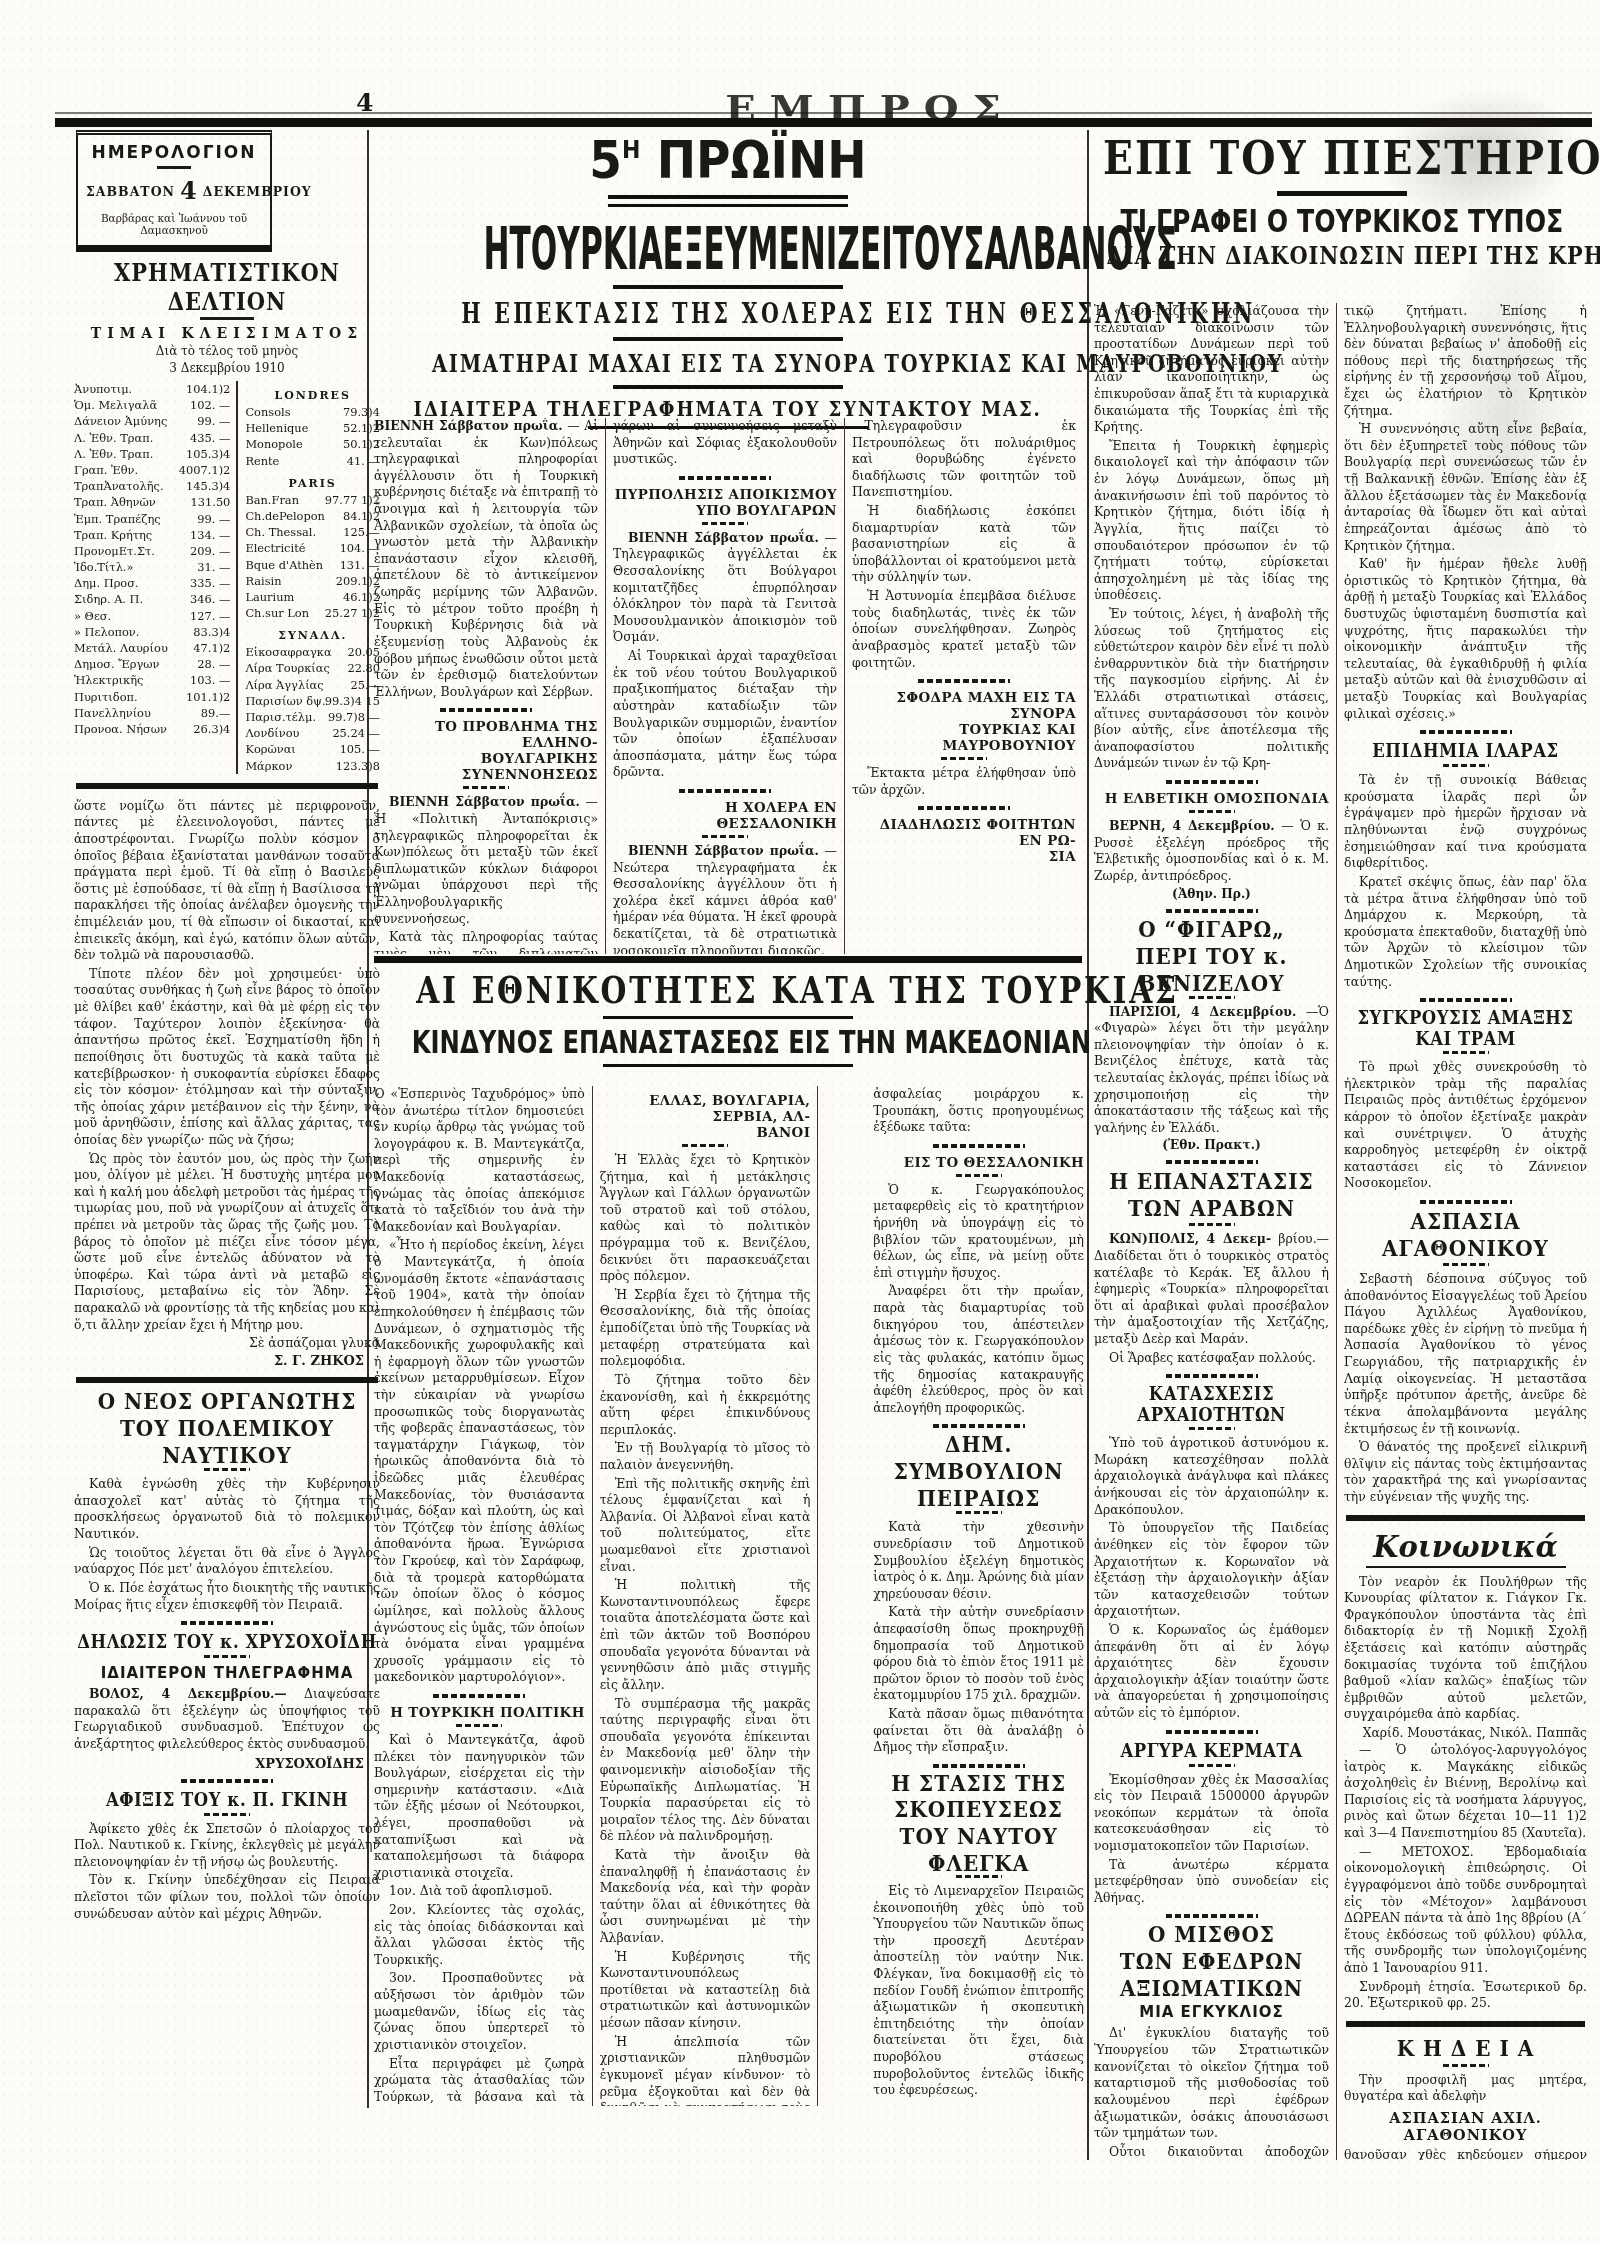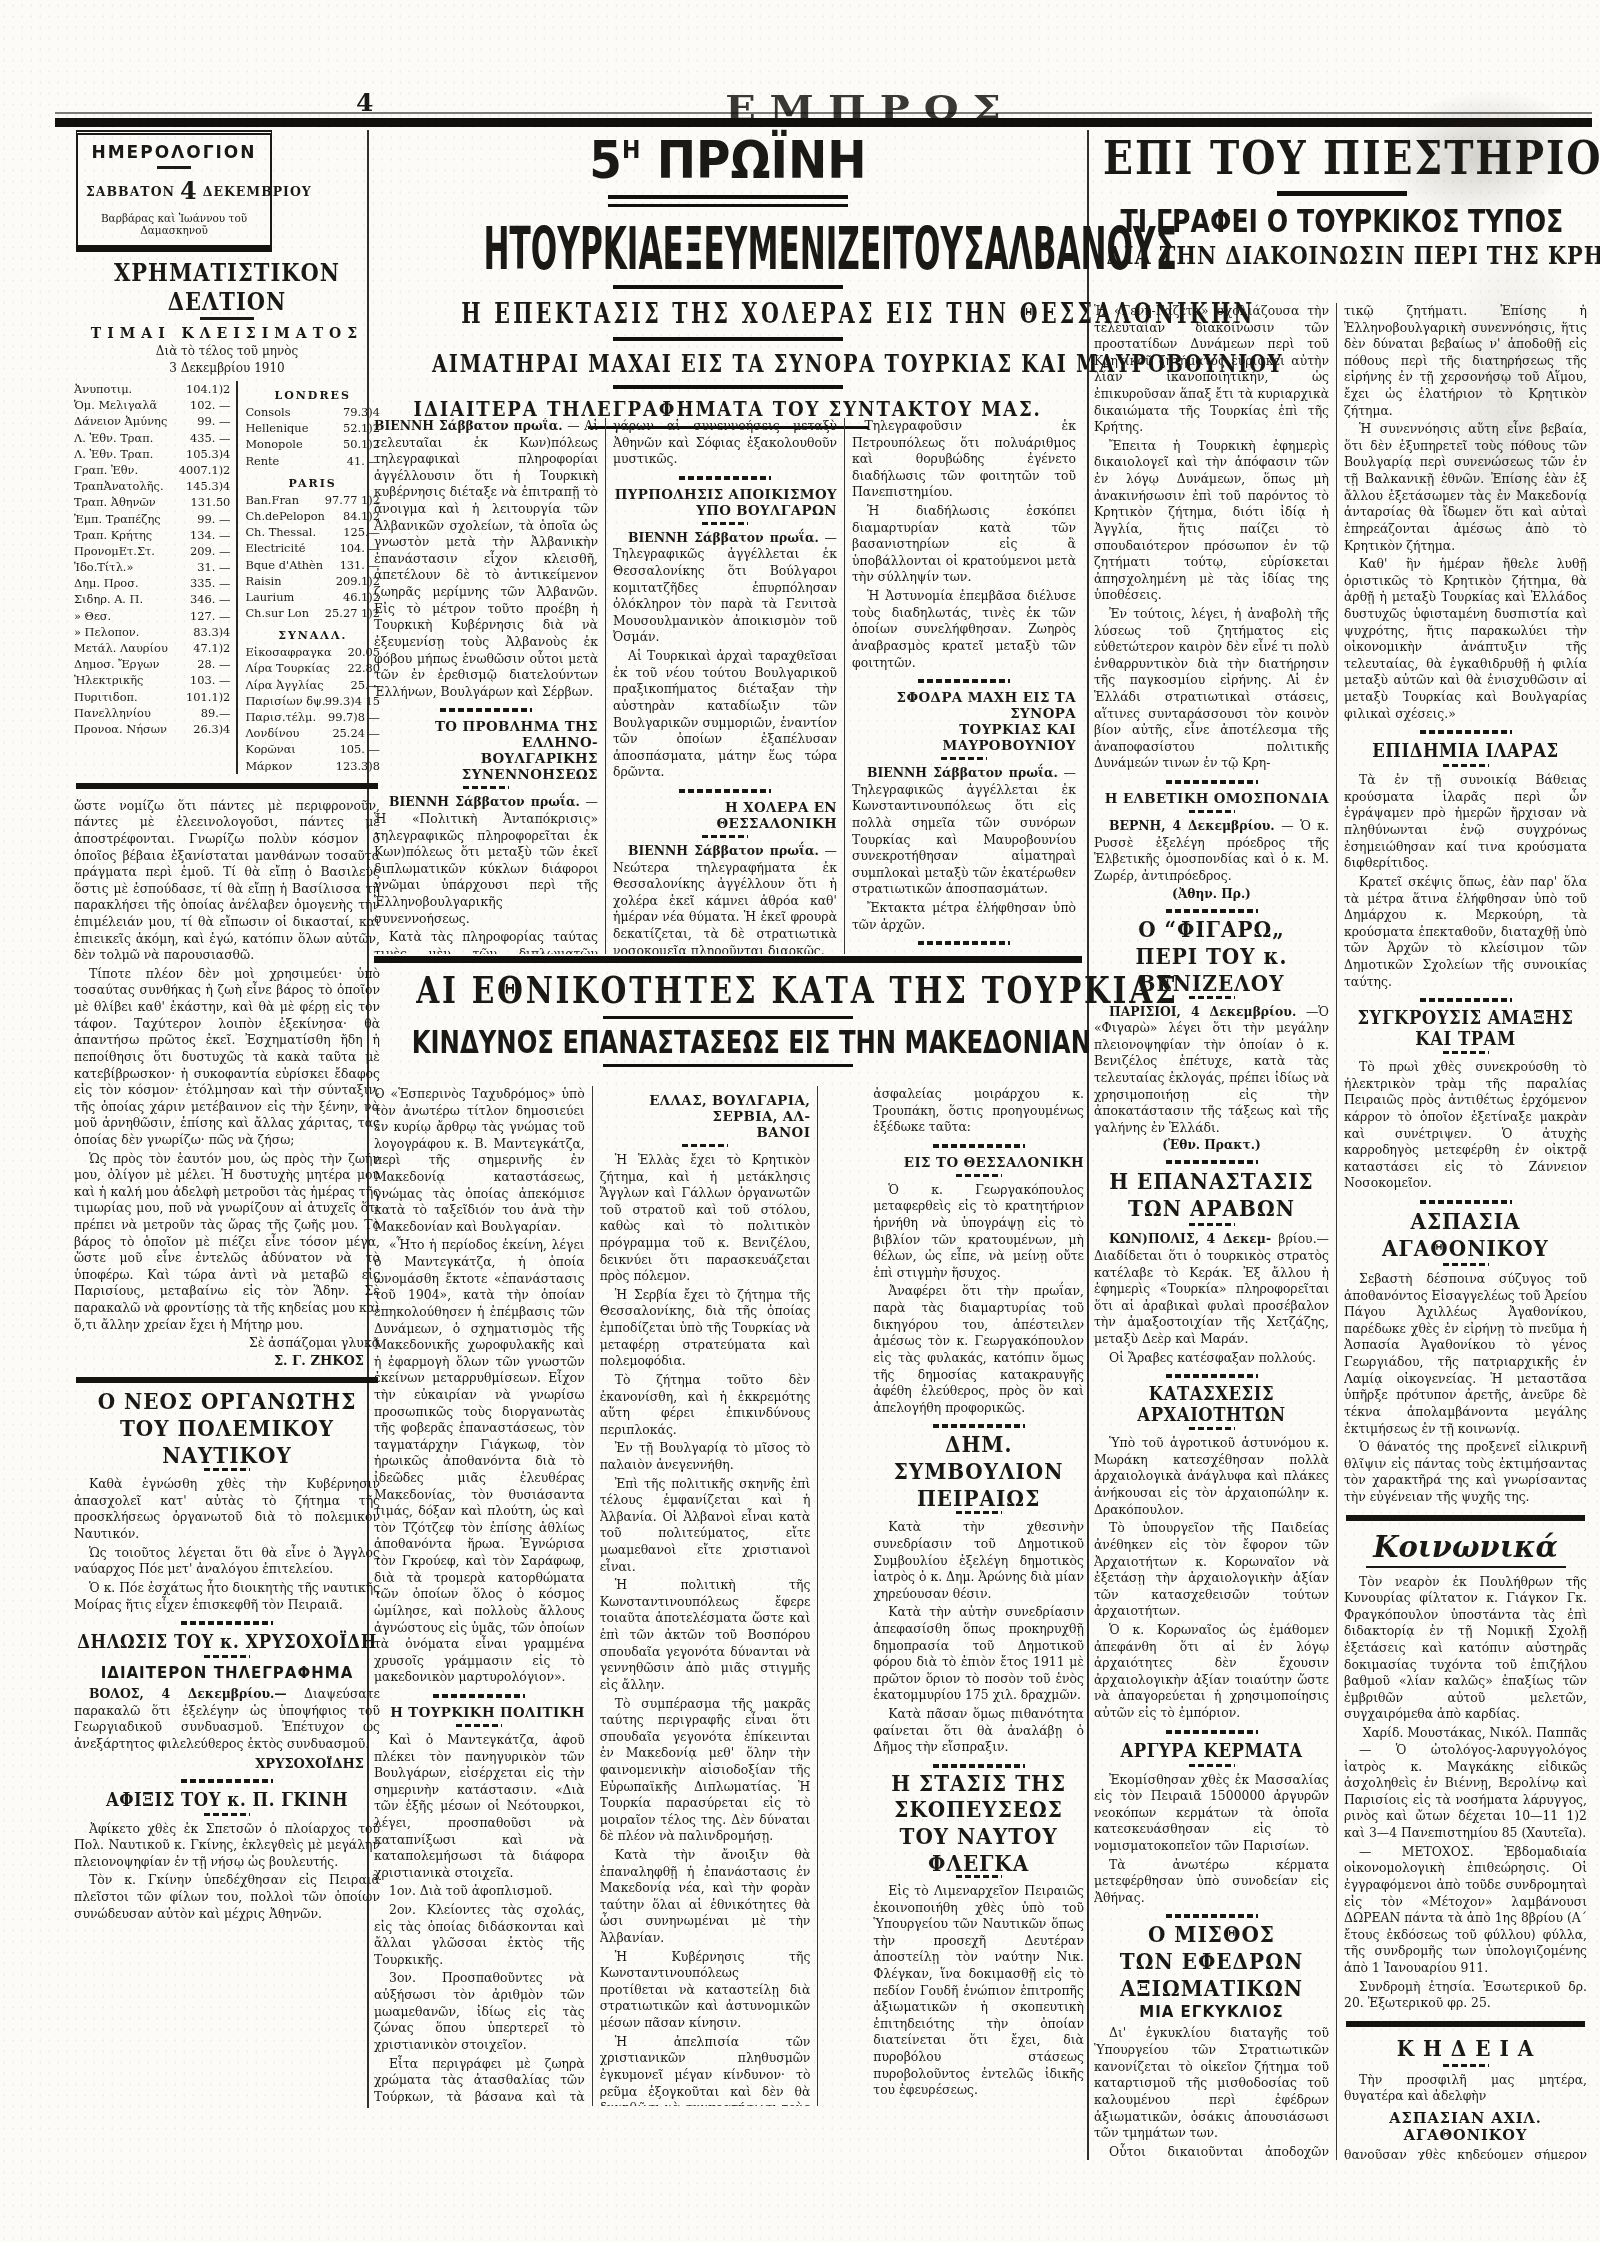--- a/index.html
+++ b/index.html
@@ -367,21 +367,20 @@
       </div>
     <div class="coldiv"></div>
     <div class="ncol" style="width:224px;">
         <div class="para ni">—Τηλεγραφοῦσιν ἐκ Πετρουπόλεως ὅτι πολυάριθμος καὶ θορυβώδης ἐγένετο διαδήλωσις τῶν φοιτητῶν τοῦ Πανεπιστημίου.</div>
         <div class="para">Ἡ διαδήλωσις ἐσκόπει διαμαρτυρίαν κατὰ τῶν βασανιστηρίων εἰς ἃ ὑποβάλλονται οἱ κρατούμενοι μετὰ τὴν σύλληψίν των.</div>
         <div class="para">Ἡ Ἀστυνομία ἐπεμβᾶσα διέλυσε τοὺς διαδηλωτάς, τινὲς ἐκ τῶν ὁποίων συνελήφθησαν. Ζωηρὸς ἀναβρασμὸς κρατεῖ μεταξὺ τῶν φοιτητῶν.</div>
         <div class="sep"></div>
         <div class="h4">ΣΦΟΔΡΑ ΜΑΧΗ ΕΙΣ ΤΑ ΣΥΝΟΡΑ
 ΤΟΥΡΚΙΑΣ ΚΑΙ ΜΑΥΡΟΒΟΥΝΙΟΥ</div>
         <div class="sep sep2"></div>
-        <div class="para"><b>ΒΙΕΝΝΗ Σάββατον πρωΐα.</b> —Τηλεγραφικῶς ἀγγέλλεται ἐκ Κωνσταντινουπόλεως ὅτι εἰς πολλὰ σημεῖα τῶν συνόρων Τουρκίας καὶ Μαυροβουνίου συνεκροτήθησαν αἱματηραὶ συμπλοκαὶ μεταξὺ τῶν ἑκατέρωθεν στρατιωτικῶν ἀποσπασμάτων.</div>
         <div class="para">Ἔκτακτα μέτρα ἐλήφθησαν ὑπὸ τῶν ἀρχῶν.</div>
         <div class="sep"></div>
         <div class="h4">ΔΙΑΔΗΛΩΣΙΣ ΦΟΙΤΗΤΩΝ ΕΝ ΡΩ-
 ΣΙΑ</div>
       </div>
   </div>
 
   <div class="midrule"></div>
 
   <div class="banner2">

